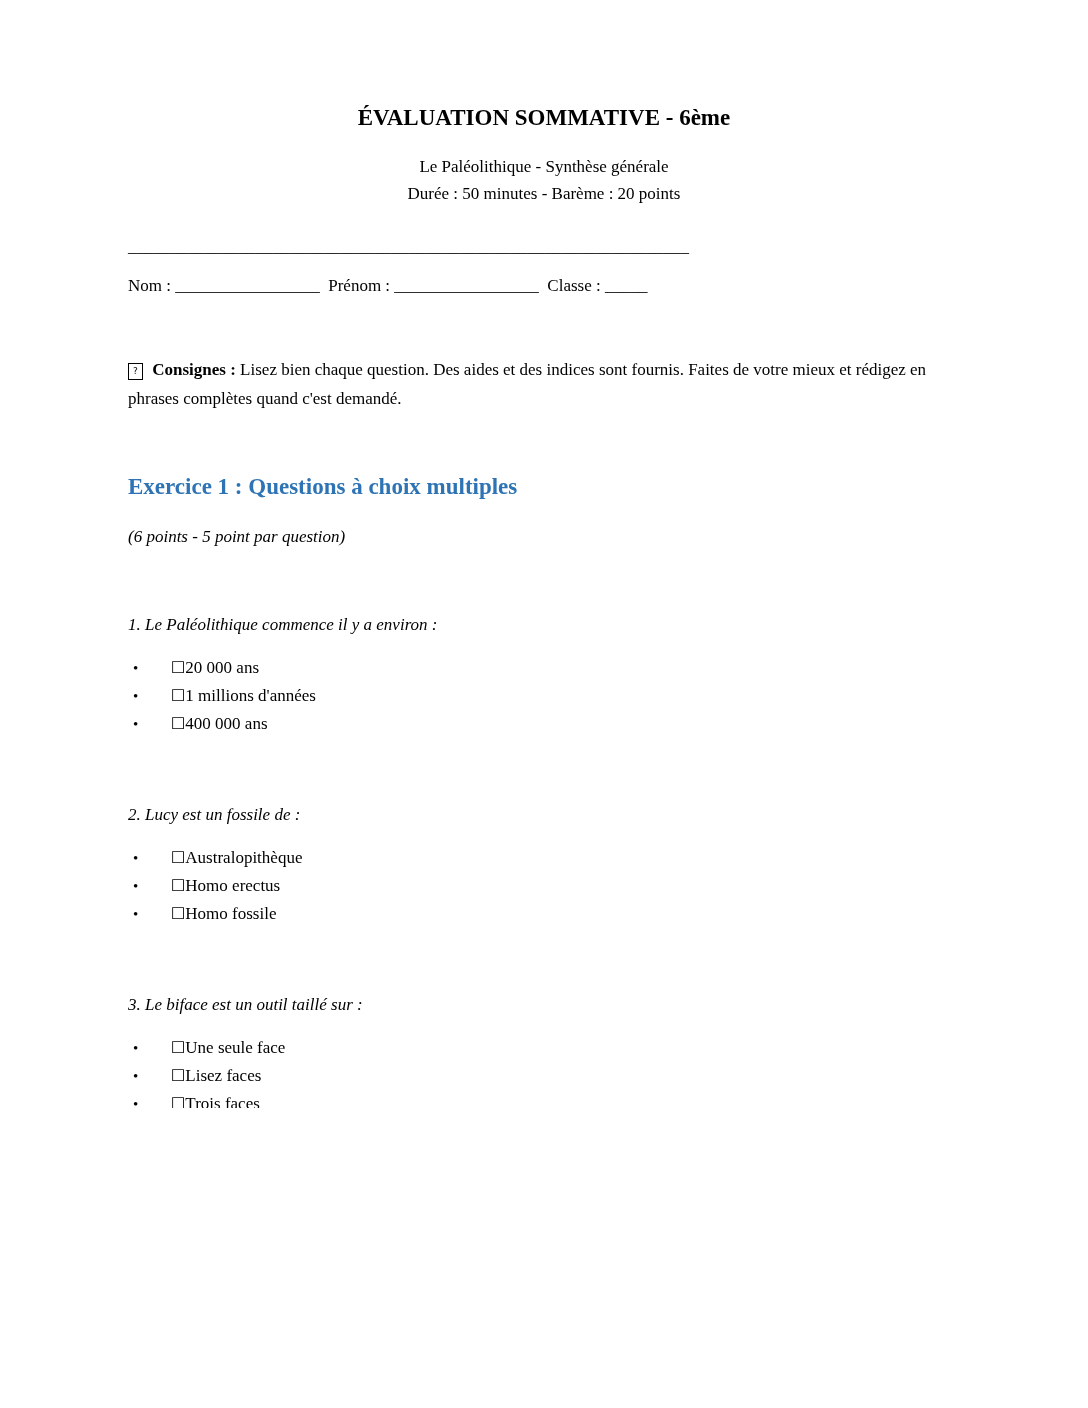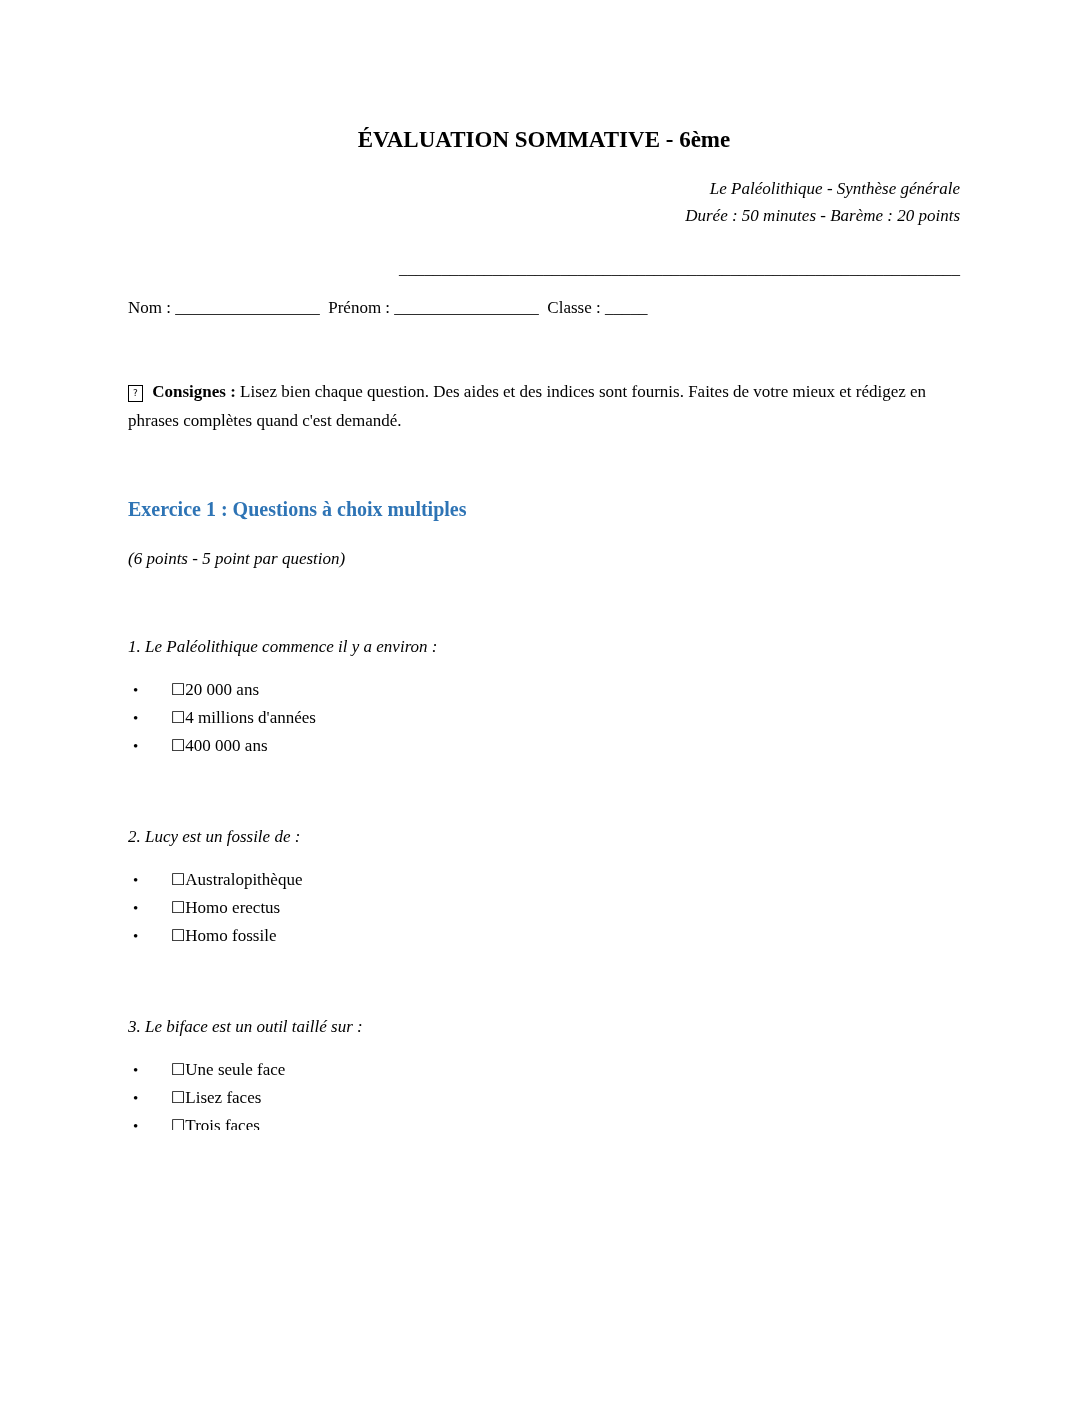--- a/index.html
+++ b/index.html
@@ -7,62 +7,59 @@
     position: relative;
     width: 1088px;
     height: 1108px;
     box-sizing: border-box;
     padding: 96px 128px 0 128px;
     background: #ffffff;
     font-family: "Liberation Serif", serif;
     font-size: 17px;
     color: #000000;
     overflow: hidden;
-    margin-top: 22px;
   }
   p, h1, h2 { margin: 0; }
 
   .doc-title {
     margin-top: 7px;
     text-align: center;
     font-size: 23px;
     font-weight: bold;
     line-height: 30px;
   }
   .subtitle {
     margin-top: 20px;
-    text-align: right;
+    text-align: center;
     line-height: 27px;
-    font-style: italic;
   }
   .separator {
     margin-top: 26px;
     line-height: 27px;
     white-space: nowrap;
     letter-spacing: 0;
-    text-align: right;
   }
   .identity {
     margin-top: 12px;
     line-height: 27px;
     white-space: pre;
   }
   .consignes {
     margin-top: 56px;
     line-height: 29px;
     width: 810px;
   }
   .motivation {
     margin-top: 60px;
     line-height: 27px;
     font-style: italic;
   }
   .heading {
     margin-top: 60px;
-    font-size: 20px;
+    font-size: 23px;
     font-weight: bold;
     line-height: 28px;
     color: #2E74B5;
   }
   .points-note {
     margin-top: 22px;
     line-height: 27px;
     font-style: italic;
   }
   .instruction {
@@ -133,21 +130,21 @@
 
 
   <p class="question q1">1. Le Paléolithique commence il y a environ :</p>
   <div class="options">
     <div class="option-row">
         <span class="bullet">•</span>
         <span class="option-text"><span class="checkbox">☐</span><span>20 000 ans</span></span>
       </div>
     <div class="option-row">
         <span class="bullet">•</span>
-        <span class="option-text"><span class="checkbox">☐</span><span>4 millions d'années</span></span>
+        <span class="option-text"><span class="checkbox">☐</span><span>1 millions d'années</span></span>
       </div>
     <div class="option-row">
         <span class="bullet">•</span>
         <span class="option-text"><span class="checkbox">☐</span><span>400 000 ans</span></span>
       </div>
   </div>
 
   <p class="question q2">2. Lucy est un fossile de :</p>
   <div class="options">
     <div class="option-row">

